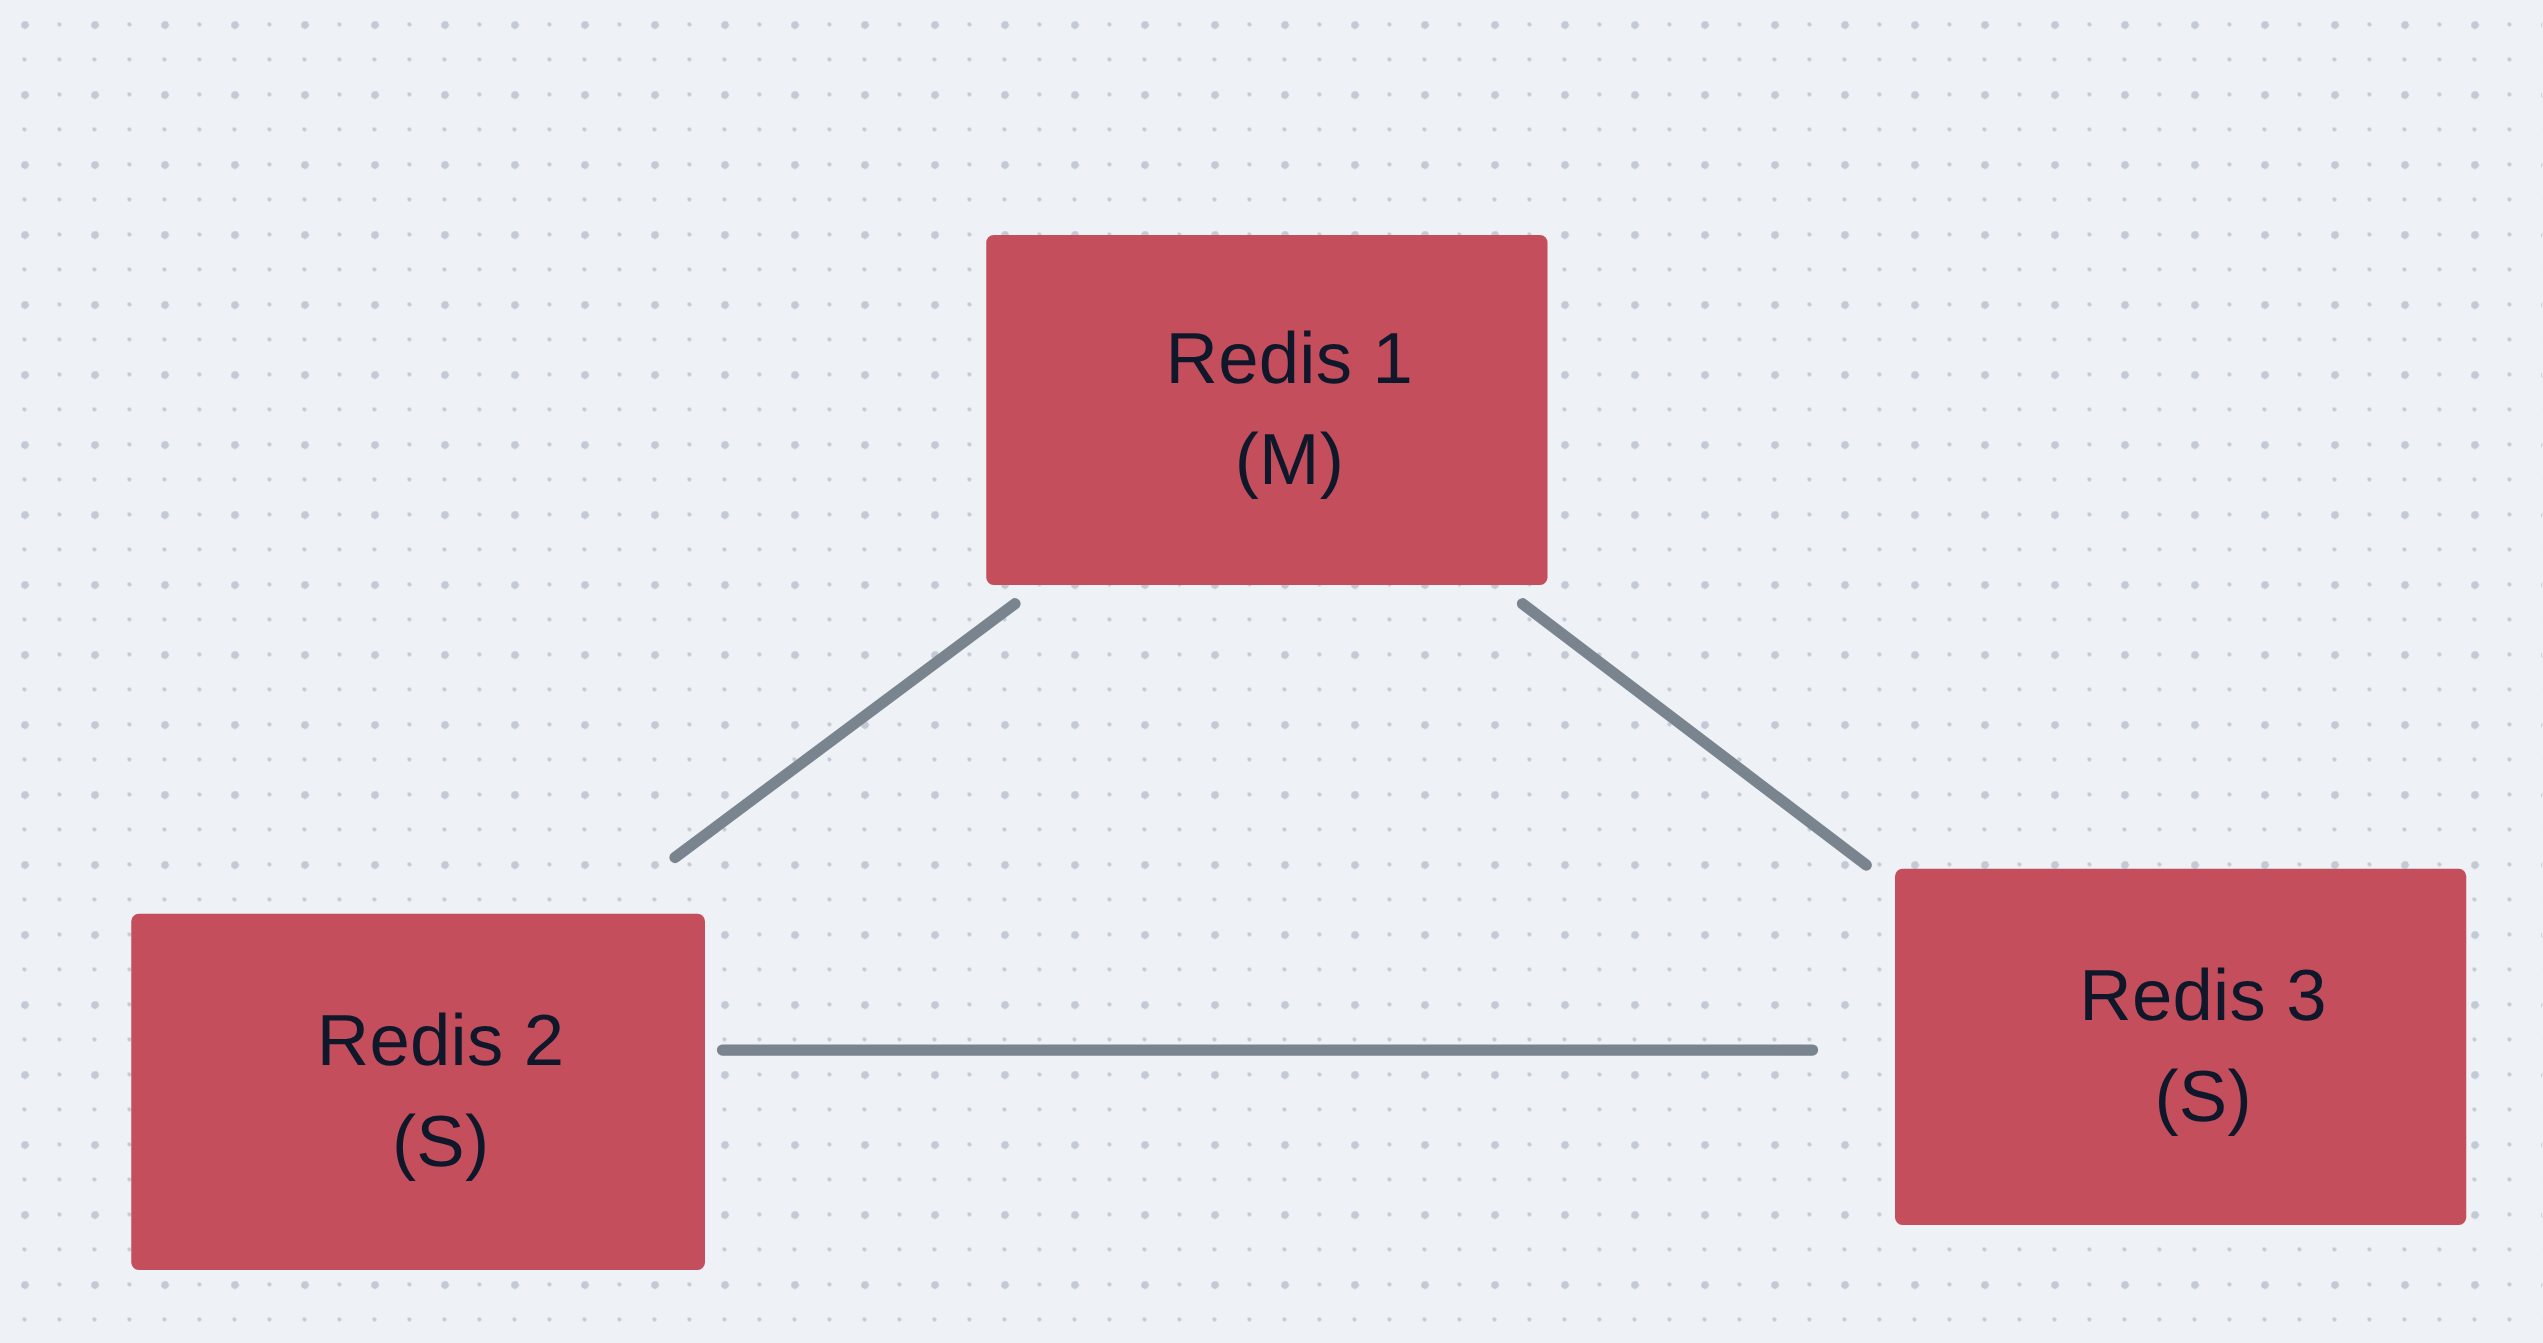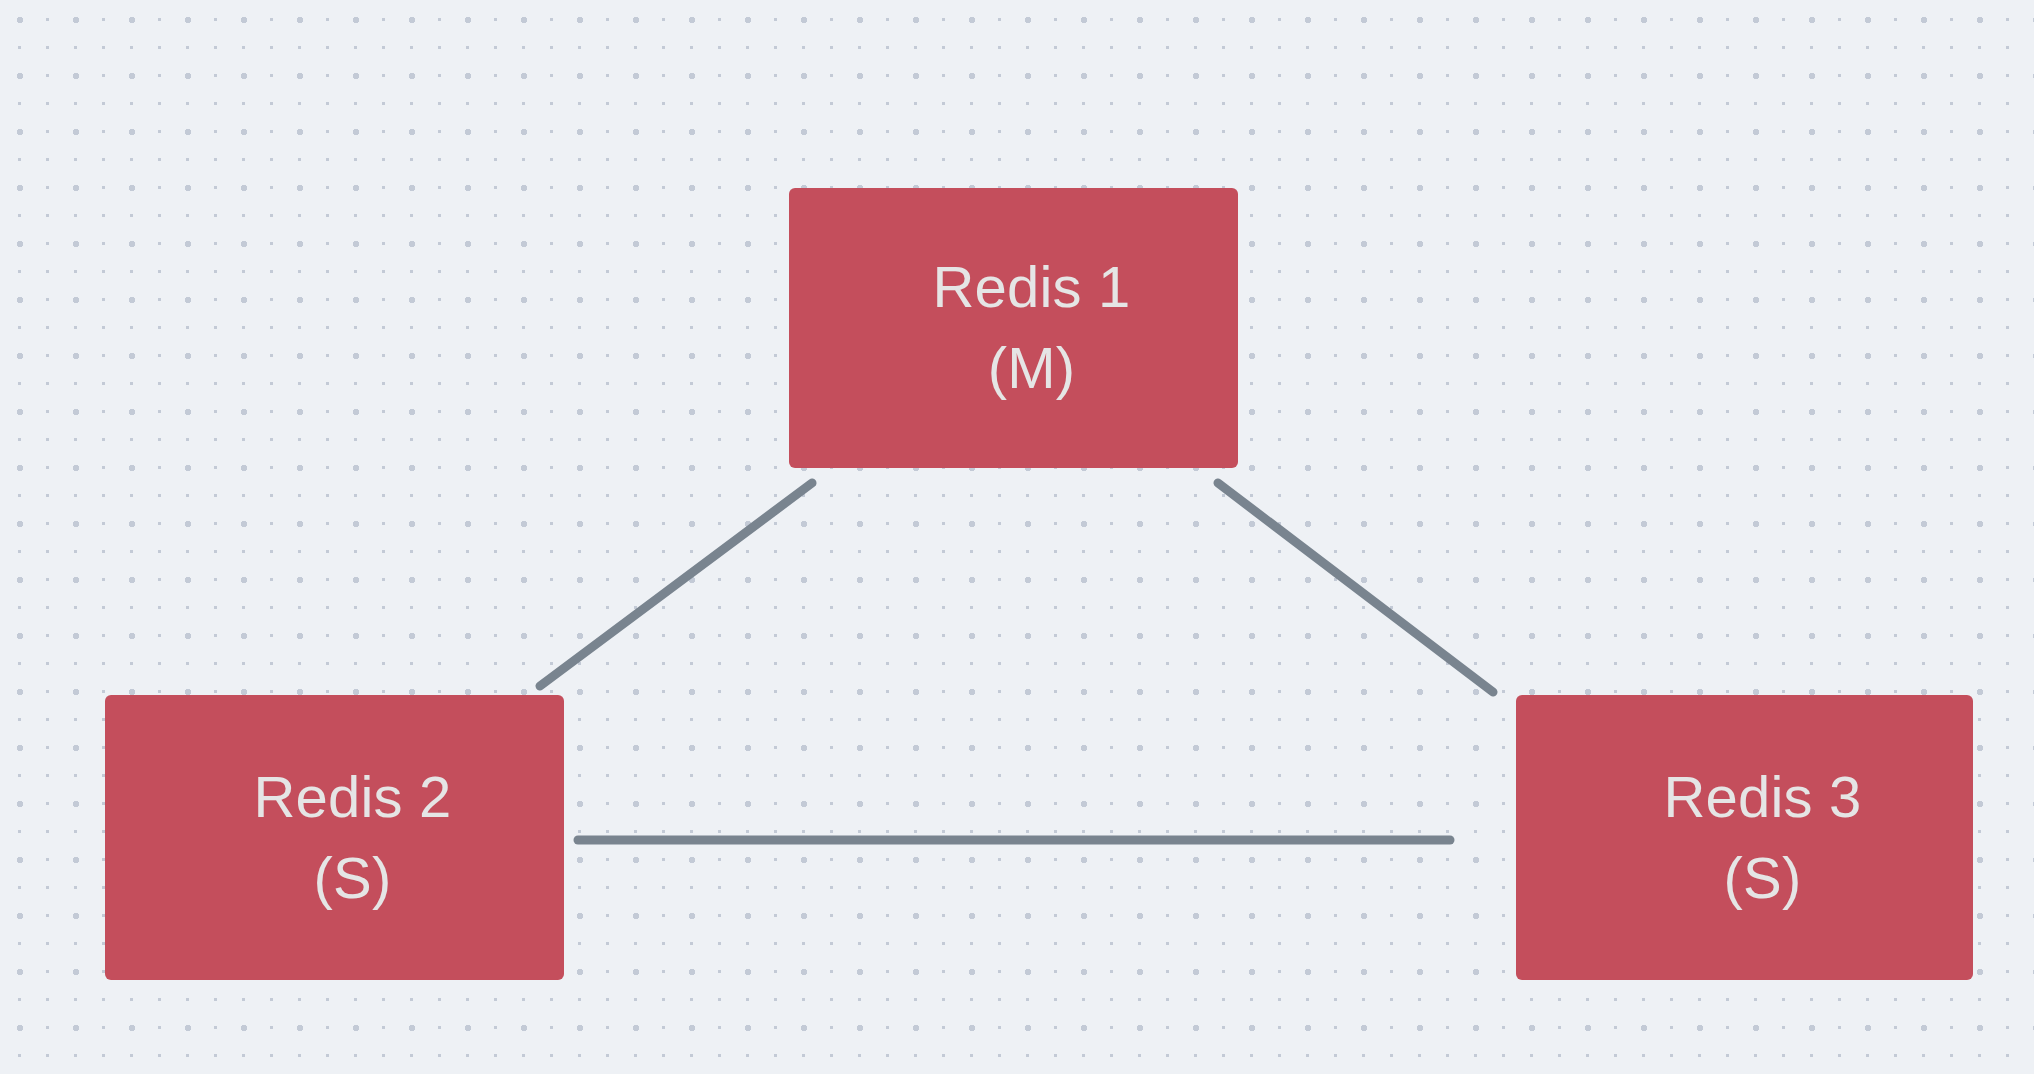--- a/index.html
+++ b/index.html
@@ -40,21 +40,21 @@
   }
 
   .node {
     position: absolute;
     box-sizing: border-box;
     border-radius: 6px;
     display: flex;
     flex-direction: column;
     align-items: center;
     justify-content: center;
-    color: #e5e5e5;
+    color: #0f172a;
     text-align: center;
     line-height: 1.22;
     letter-spacing: 0.2px;
     padding-left: 36px;
   }
   .node-line {
     display: block;
     white-space: nowrap;
   }
   .node-title {
@@ -78,21 +78,21 @@
     <line x1="812" y1="483" x2="540" y2="686" stroke="#79848f" stroke-width="9" stroke-linecap="round"></line>
     <line x1="1218" y1="483" x2="1493" y2="692" stroke="#79848f" stroke-width="9" stroke-linecap="round"></line>
     <line x1="578" y1="840" x2="1450" y2="840" stroke="#79848f" stroke-width="9" stroke-linecap="round"></line>
   </svg>
 
   <div class="node" style="left:789px; top:188px; width:449px; height:280px; background:#c44e5c;">
     <span class="node-line node-title">Redis 1</span>
     <span class="node-line node-role">(M)</span>
   </div>
 
-  <div class="node" style="left:105px; top:695px; width:459px; height:285px; background:#c44e5c;">
+  <div class="node" style="left:105px; top:731px; width:459px; height:285px; background:#c44e5c;">
     <span class="node-line node-title">Redis 2</span>
     <span class="node-line node-role">(S)</span>
   </div>
 
   <div class="node" style="left:1468px; top:695px; width:457px; height:285px; background:#c44e5c;margin-left:48px;">
     <span class="node-line node-title">Redis 3</span>
     <span class="node-line node-role">(S)</span>
   </div>
 
 </div>

